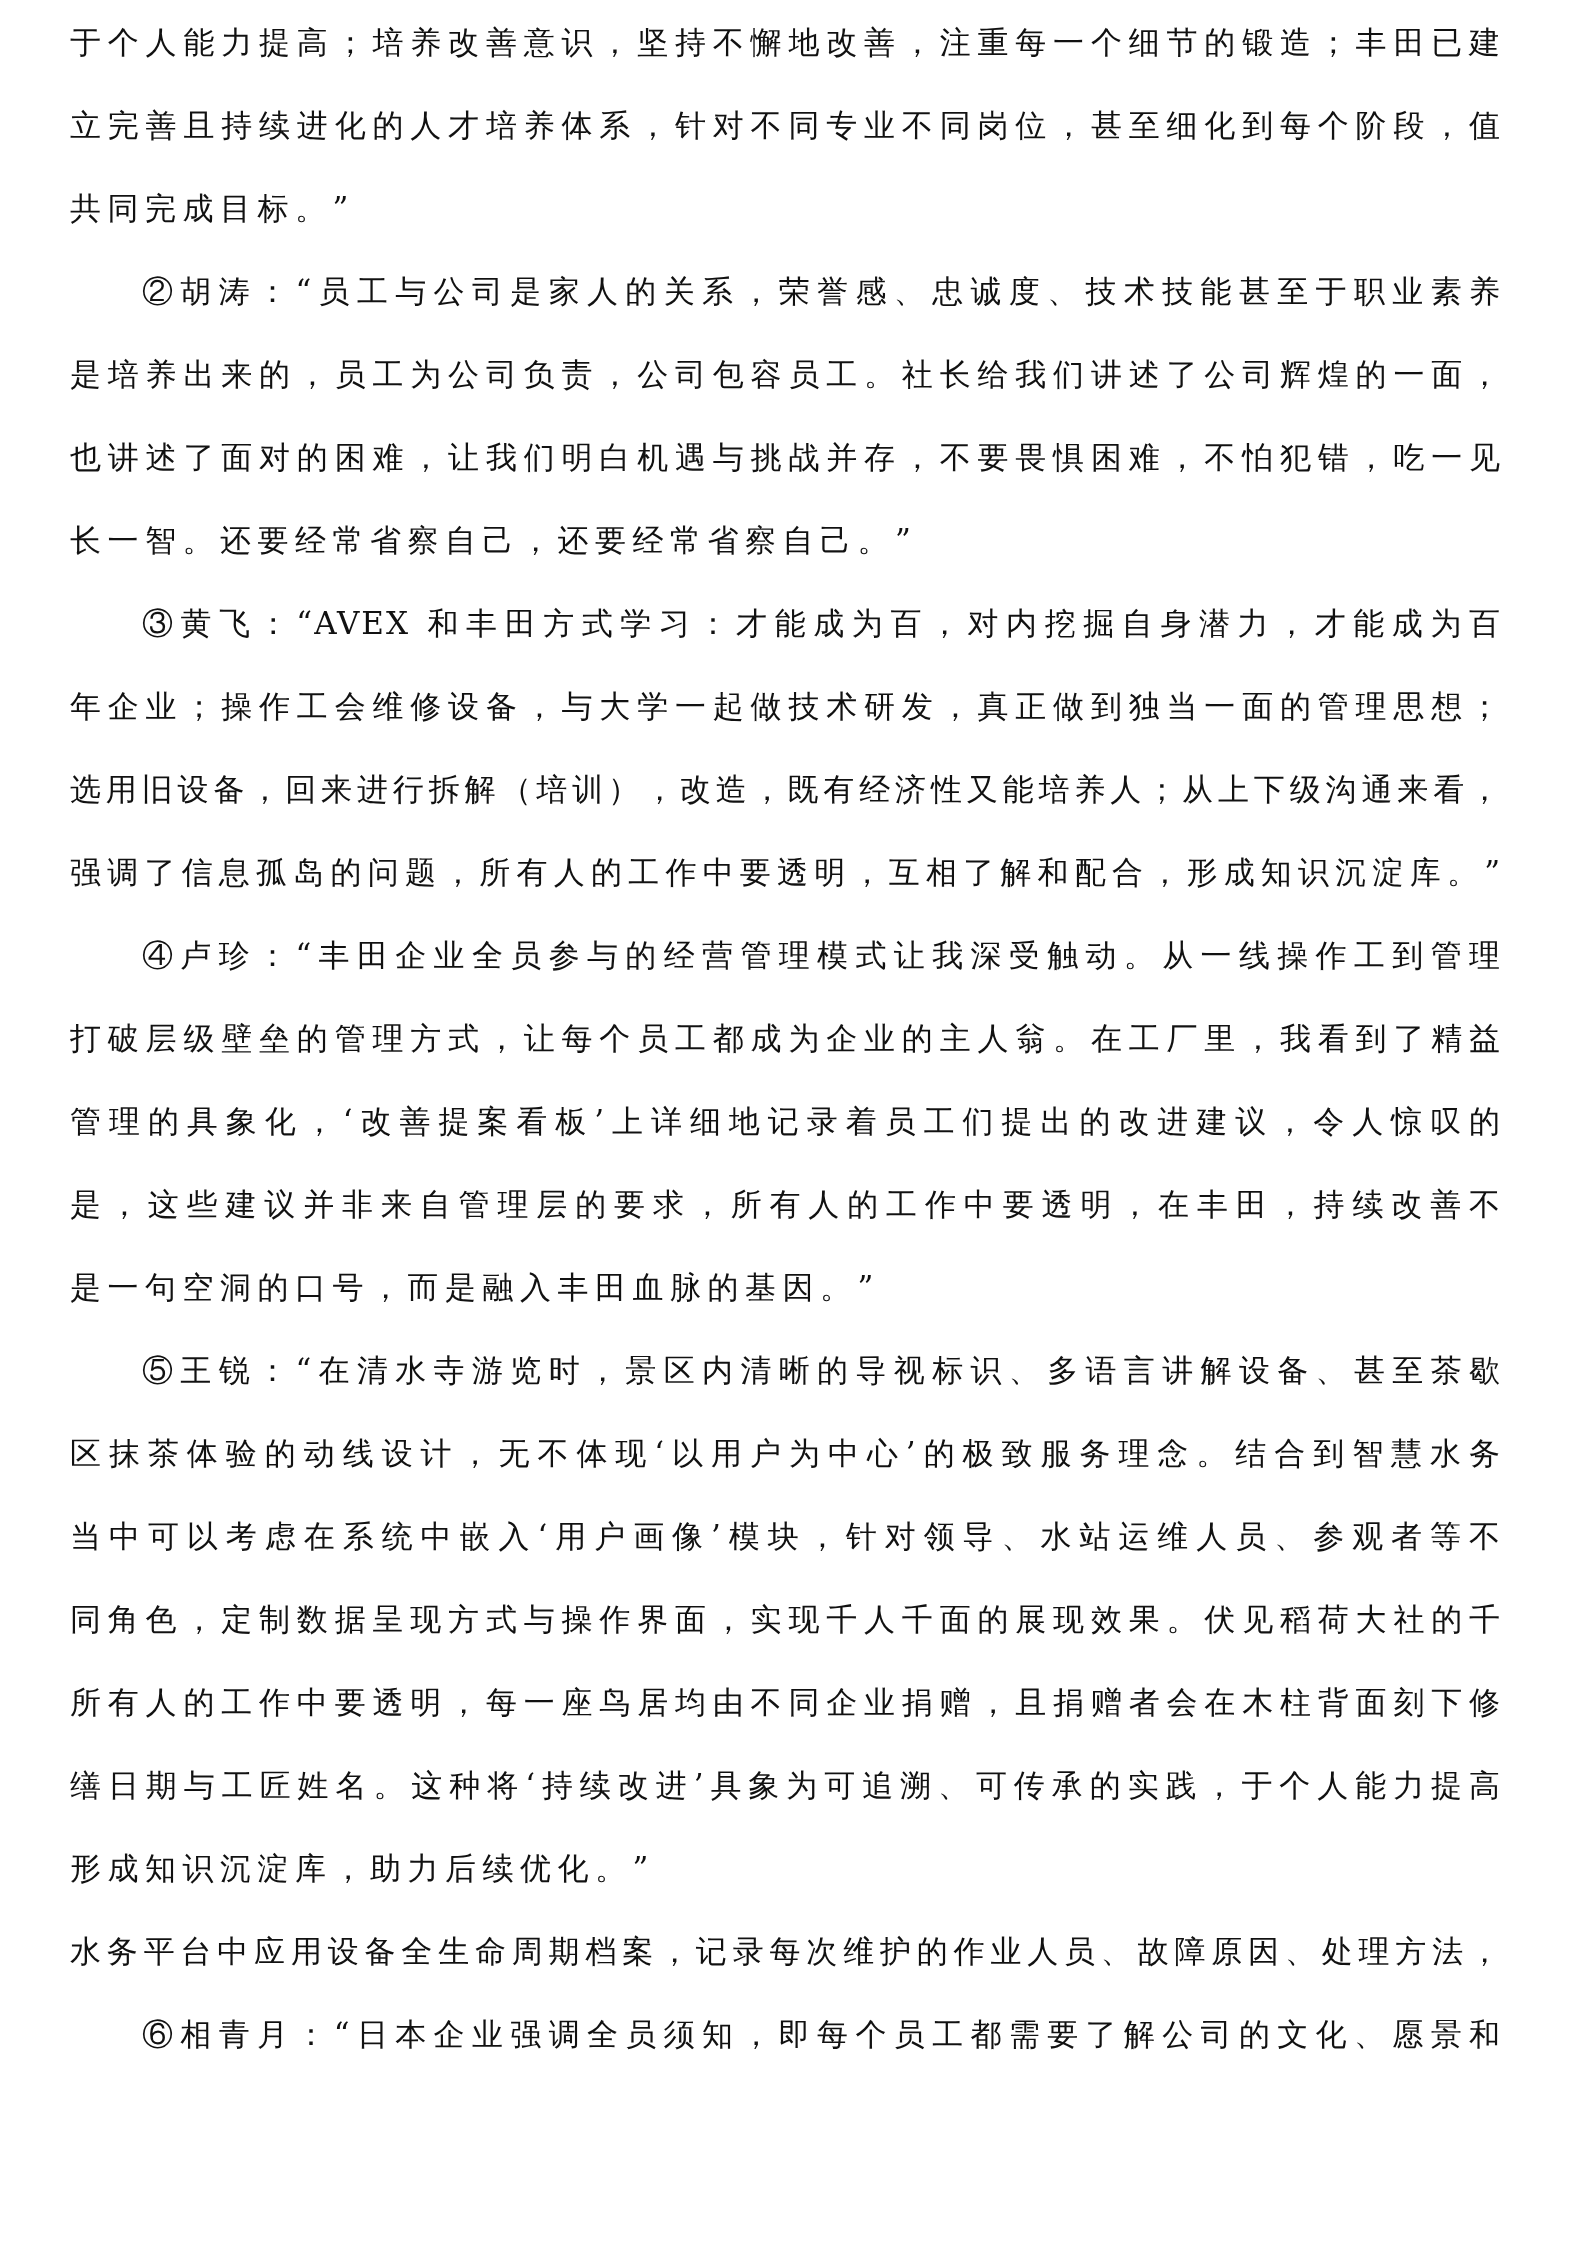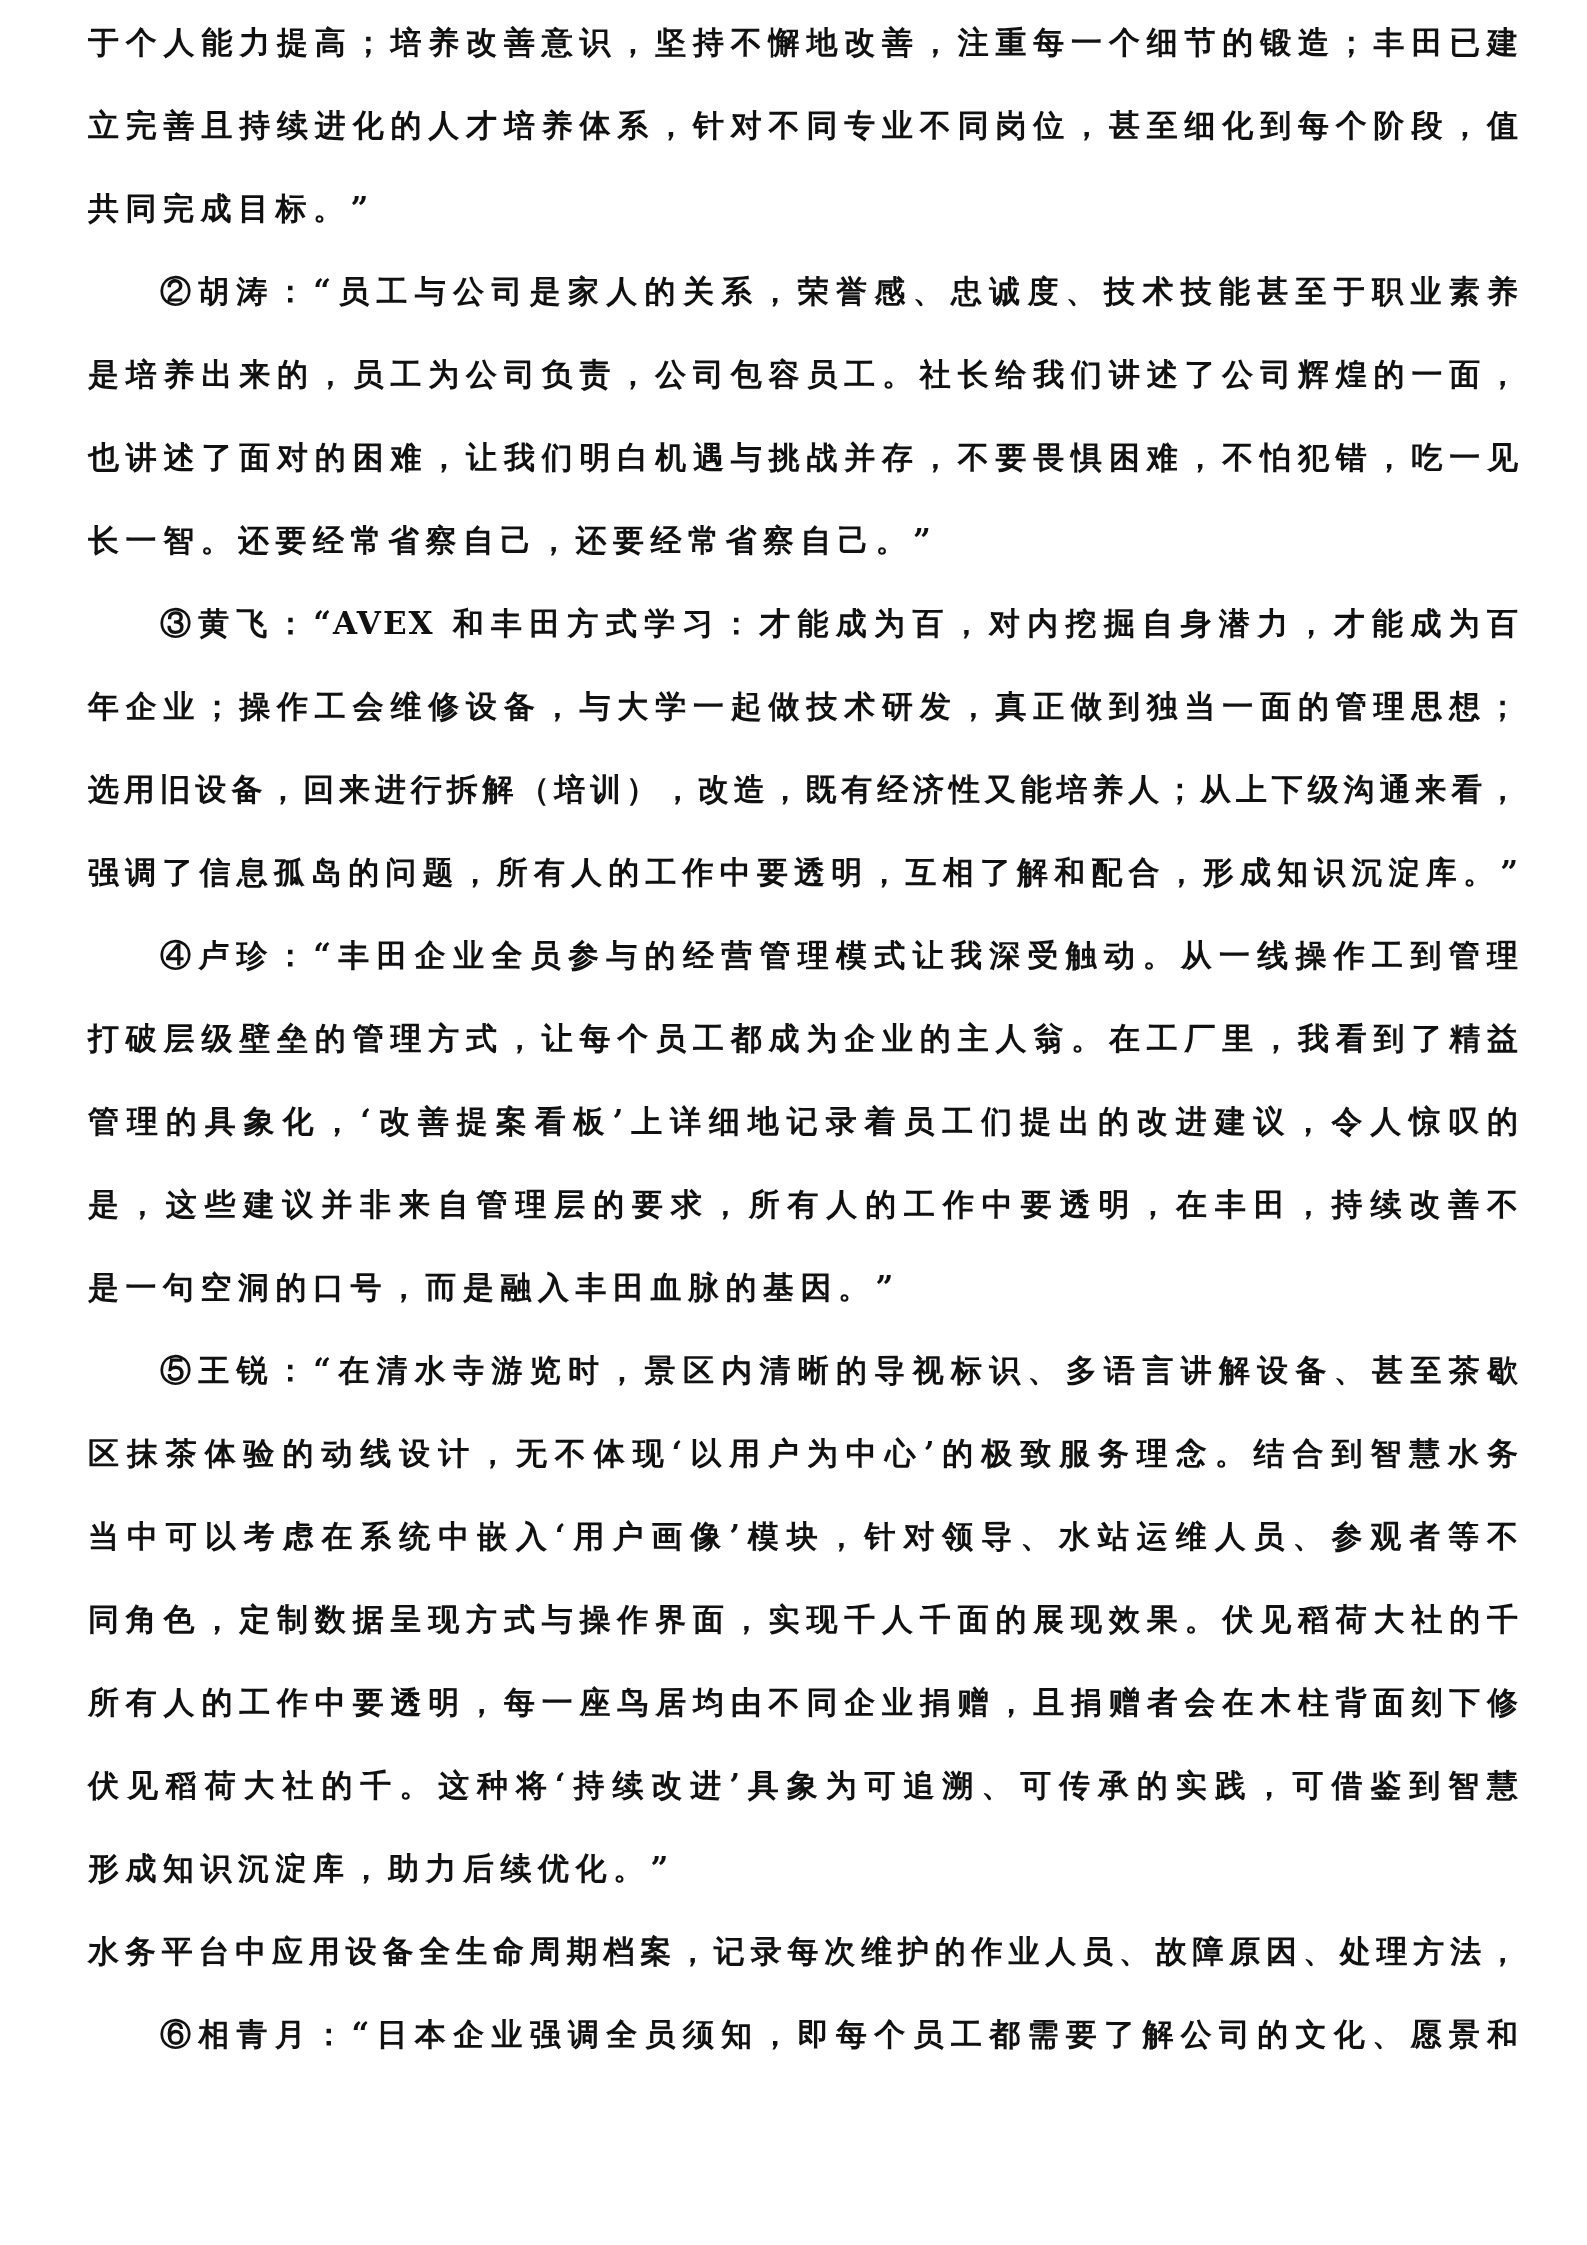--- a/index.html
+++ b/index.html
@@ -10,24 +10,23 @@
     body {
       width: 1587px;
       height: 2245px;
       position: relative;
       overflow: hidden;
       color: #111111;
       font-family: "DejaVu Serif", "Liberation Serif", serif;
     }
     .page {
       position: absolute;
-      left: 88px;
+      left: 70px;
       top: 14px;
       width: 1432px;
-      font-weight: bold;
     }
     .line {
       display: block;
       height: 83px;
       line-height: 56px;
       font-size: 31px;
       white-space: nowrap;
       text-align: justify;
       text-align-last: justify;
       letter-spacing: 2px;
@@ -72,21 +71,21 @@
     <span class="line">是，这些建议并非来自管理层的要求，所有人的工作中要透明，在丰田，持续改善不</span>
     <span class="line last">是一句空洞的口号，而是融入丰田血脉的基因。”</span>
   </div>
 
   <div>
     <span class="line indent">⑤王锐：“在清水寺游览时，景区内清晰的导视标识、多语言讲解设备、甚至茶歇</span>
     <span class="line">区抹茶体验的动线设计，无不体现‘以用户为中心’的极致服务理念。结合到智慧水务</span>
     <span class="line">当中可以考虑在系统中嵌入‘用户画像’模块，针对领导、水站运维人员、参观者等不</span>
     <span class="line">同角色，定制数据呈现方式与操作界面，实现千人千面的展现效果。伏见稻荷大社的千</span>
     <span class="line">所有人的工作中要透明，每一座鸟居均由不同企业捐赠，且捐赠者会在木柱背面刻下修</span>
-    <span class="line">伏见稻荷大社的千。这种将‘持续改进’具象为可追溯、可传承的实践，可借鉴到智慧</span>
+    <span class="line">缮日期与工匠姓名。这种将‘持续改进’具象为可追溯、可传承的实践，于个人能力提高</span>
     <span class="line last">形成知识沉淀库，助力后续优化。”</span>
     <span class="line">水务平台中应用设备全生命周期档案，记录每次维护的作业人员、故障原因、处理方法，</span>
   </div>
 
   <div>
     <span class="line indent">⑥相青月：“日本企业强调全员须知，即每个员工都需要了解公司的文化、愿景和</span>
   </div>
 
 </div>
 

